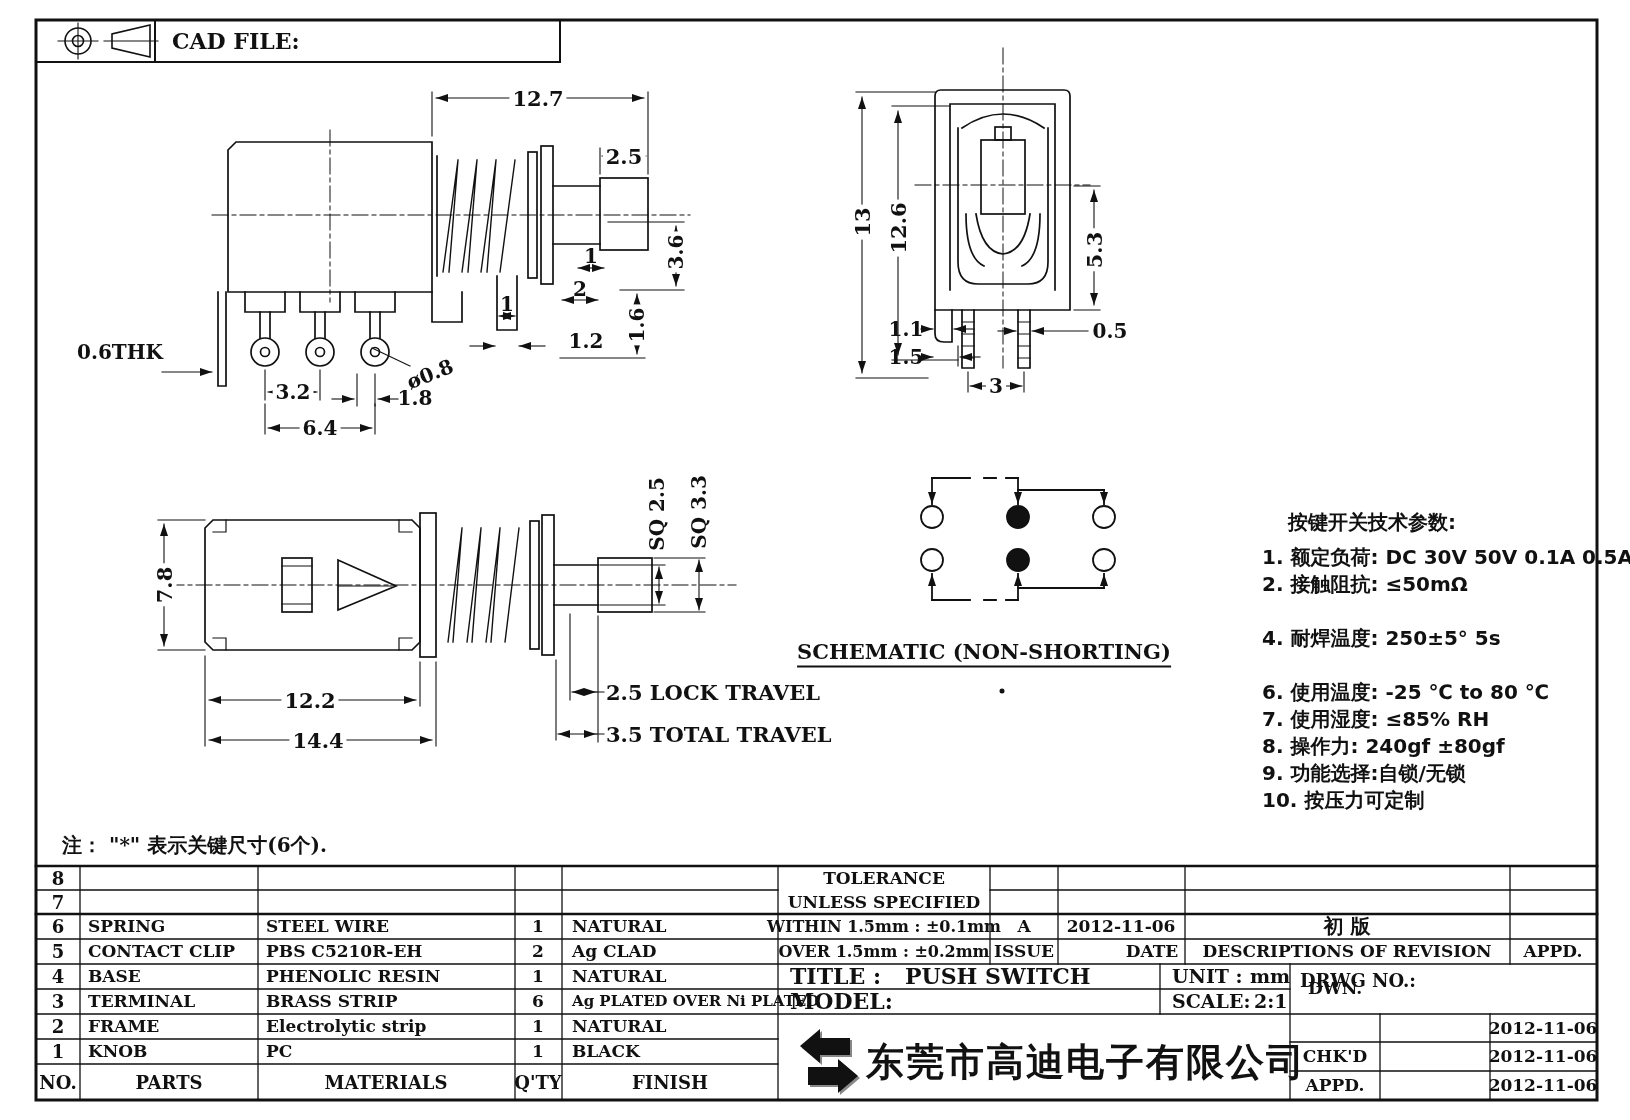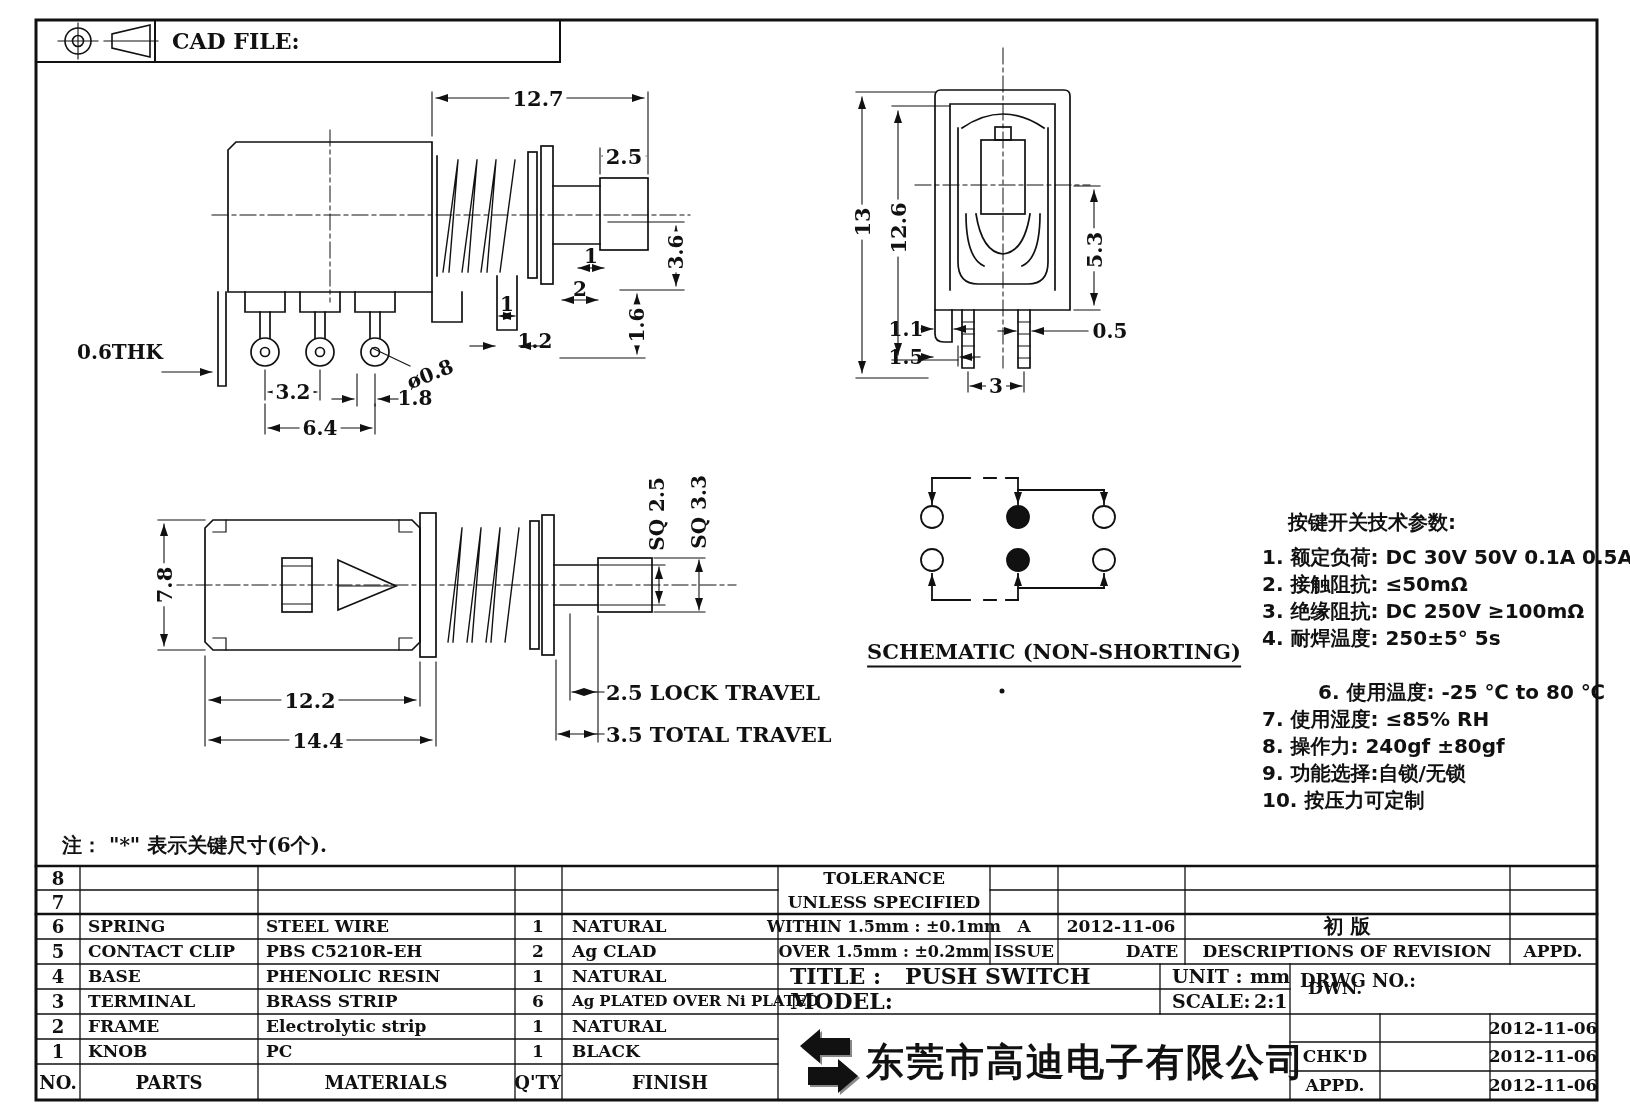--- a/index.html
+++ b/index.html
@@ -200,21 +200,21 @@
 
 <span class="l f22" style="left:172px;top:41px">CAD FILE:</span>
 
 <span class="c f21" style="left:538px;top:98px">12.7</span>
 <span class="c f21" style="left:624px;top:156px">2.5</span>
 <span class="cn f20" style="left:591px;top:256px">1</span>
 <span class="cn f20" style="left:580px;top:289px">2</span>
 <span class="r90 f20" style="left:676px;top:252px">3.6</span>
 <span class="r90 f20" style="left:637px;top:325px">1.6</span>
 <span class="cn f20" style="left:507px;top:304px">1</span>
-<span class="cn f20" style="left:535px;top:341px">1.2</span>
+<span class="cn f20" style="left:586px;top:341px">1.2</span>
 <span class="rneg f20" style="left:430px;top:374px">ø0.8</span>
 <span class="cn f20" style="left:120px;top:352px">0.6THK</span>
 <span class="c f20" style="left:293px;top:392px">3.2</span>
 <span class="cn f20" style="left:415px;top:398px">1.8</span>
 <span class="c f20" style="left:320px;top:428px">6.4</span>
 
 <span class="r90 f21" style="left:862px;top:222px">13</span>
 <span class="r90 f21" style="left:898px;top:228px">12.6</span>
 <span class="r90 f21" style="left:1094px;top:250px">5.3</span>
 <span class="cn f20" style="left:906px;top:329px">1.1</span>
@@ -223,28 +223,27 @@
 <span class="c f20" style="left:996px;top:386px">3</span>
 
 <span class="r90 f21" style="left:164px;top:585px">7.8</span>
 <span class="c f21" style="left:310px;top:700px">12.2</span>
 <span class="c f21" style="left:318px;top:740px">14.4</span>
 <span class="r90n f20" style="left:657px;top:514px">SQ 2.5</span>
 <span class="r90n f20" style="left:699px;top:512px">SQ 3.3</span>
 <span class="l f21" style="left:606px;top:692px">2.5 LOCK TRAVEL</span>
 <span class="l f21" style="left:606px;top:734px">3.5 TOTAL TRAVEL</span>
 
-<span class="cn f21 u" style="left:1054px;top:653px">SCHEMATIC (NON-SHORTING)</span>
+<span class="cn f21 u" style="left:984px;top:653px">SCHEMATIC (NON-SHORTING)</span>
 
 <span class="l spec" style="left:1288px;top:522px">按键开关技术参数:</span>
 <span class="l spec" style="left:1262px;top:557px">1.  额定负荷: DC 30V 50V    0.1A  0.5A</span>
 <span class="l spec" style="left:1262px;top:584px">2.  接触阻抗: ≤50mΩ</span>
-<span class="l spec" style="left:1262px;top:611px">3.  绝缘阻抗: DC 250V  ≥100mΩ</span>
 <span class="l spec" style="left:1262px;top:638px">4.  耐焊温度: 250±5°   5s</span>
-<span class="l spec" style="left:1318px;top:692px">6.  使用温度: -25 ℃  to 80 ℃</span>
+<span class="l spec" style="left:1262px;top:692px">6.  使用温度: -25 ℃  to 80 ℃</span>
 <span class="l spec" style="left:1262px;top:719px">7.  使用湿度: ≤85% RH</span>
 <span class="l spec" style="left:1262px;top:746px">8.  操作力: 240gf  ±80gf</span>
 <span class="l spec" style="left:1262px;top:773px">9.  功能选择:自锁/无锁</span>
 <span class="l spec" style="left:1262px;top:800px">10. 按压力可定制</span>
 
 <span class="l f20" style="left:62px;top:845px">注： "*" 表示关键尺寸(6个).</span>
 
 <span class="cn f18" style="left:58px;top:878px">8</span>
 <span class="cn f18" style="left:58px;top:902px">7</span>
 <span class="cn f18" style="left:58px;top:926px">6</span>

